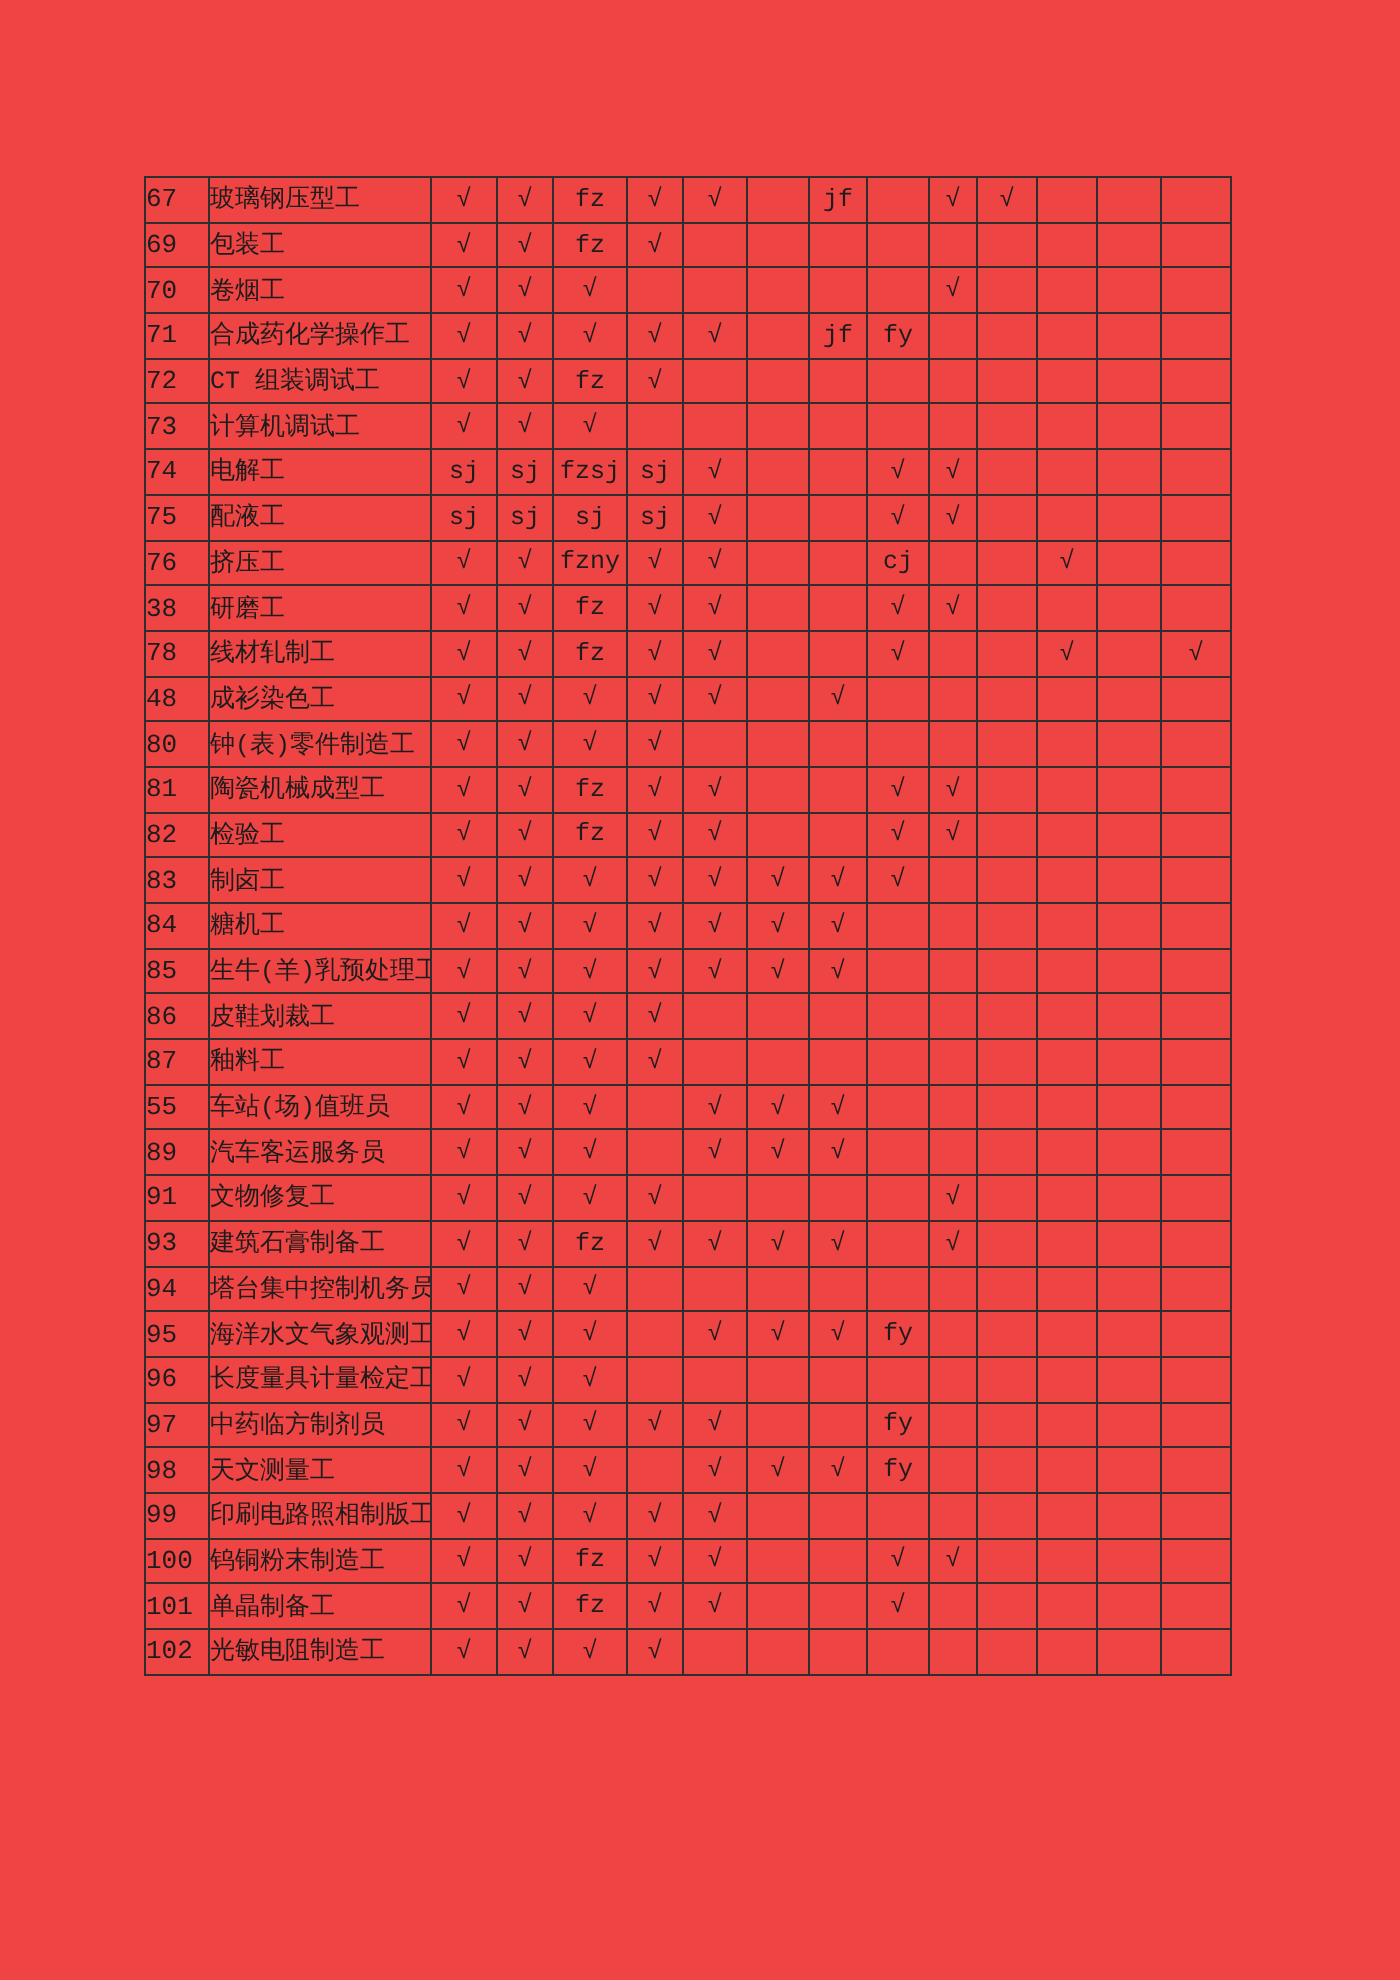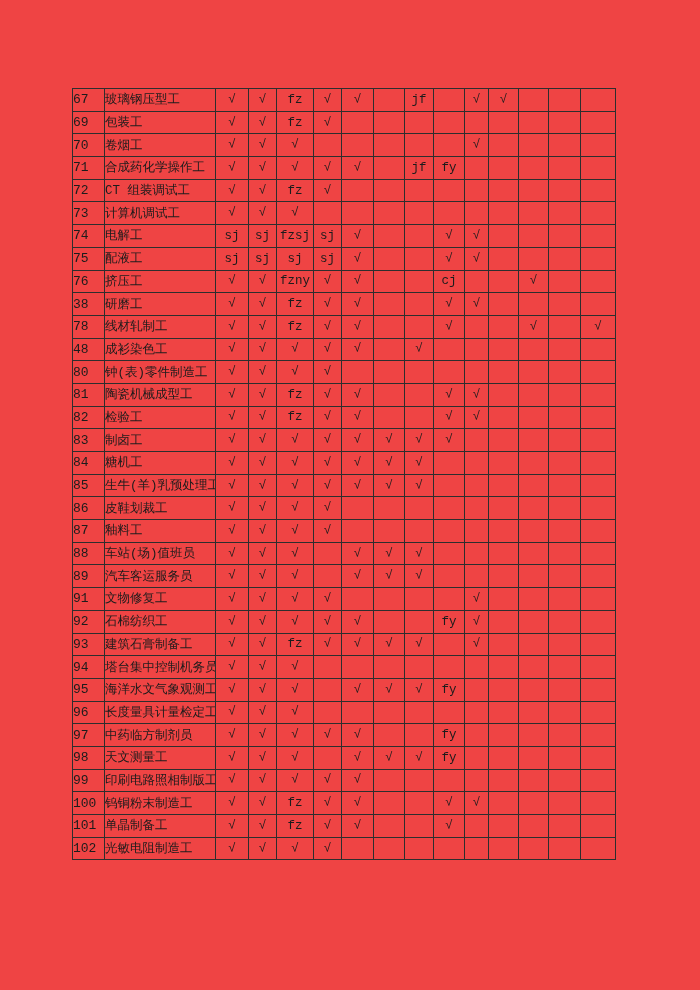--- a/index.html
+++ b/index.html
@@ -404,21 +404,21 @@
             <td class="val"></td>
             <td class="val"></td>
             <td class="val"></td>
             <td class="val"></td>
             <td class="val"></td>
             <td class="val"></td>
             <td class="val"></td>
             <td class="val"></td>
           </tr>
           <tr>
-            <td class="num">88</td>
+            <td class="num">55</td>
             <td class="title">车站(场)值班员</td>
             <td class="val">√</td>
             <td class="val">√</td>
             <td class="val">√</td>
             <td class="val"></td>
             <td class="val">√</td>
             <td class="val">√</td>
             <td class="val">√</td>
             <td class="val"></td>
             <td class="val"></td>
@@ -448,37 +448,20 @@
             <td class="num">91</td>
             <td class="title">文物修复工</td>
             <td class="val">√</td>
             <td class="val">√</td>
             <td class="val">√</td>
             <td class="val">√</td>
             <td class="val"></td>
             <td class="val"></td>
             <td class="val"></td>
             <td class="val"></td>
-            <td class="val">√</td>
-            <td class="val"></td>
-            <td class="val"></td>
-            <td class="val"></td>
-            <td class="val"></td>
-          </tr>
-          <tr>
-            <td class="num">92</td>
-            <td class="title">石棉纺织工</td>
-            <td class="val">√</td>
-            <td class="val">√</td>
-            <td class="val">√</td>
-            <td class="val">√</td>
-            <td class="val">√</td>
-            <td class="val"></td>
-            <td class="val"></td>
-            <td class="val">fy</td>
             <td class="val">√</td>
             <td class="val"></td>
             <td class="val"></td>
             <td class="val"></td>
             <td class="val"></td>
           </tr>
           <tr>
             <td class="num">93</td>
             <td class="title">建筑石膏制备工</td>
             <td class="val">√</td>

